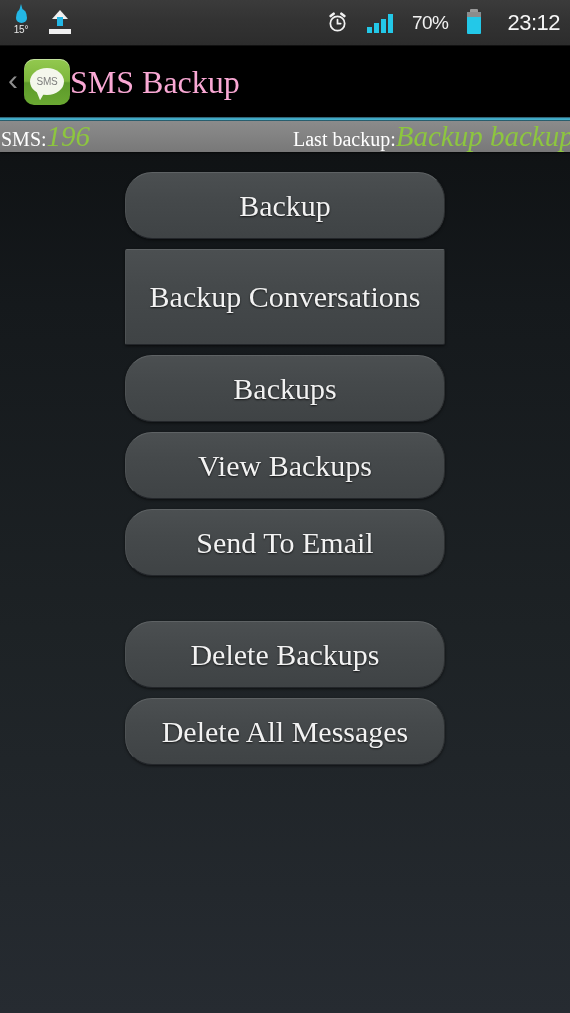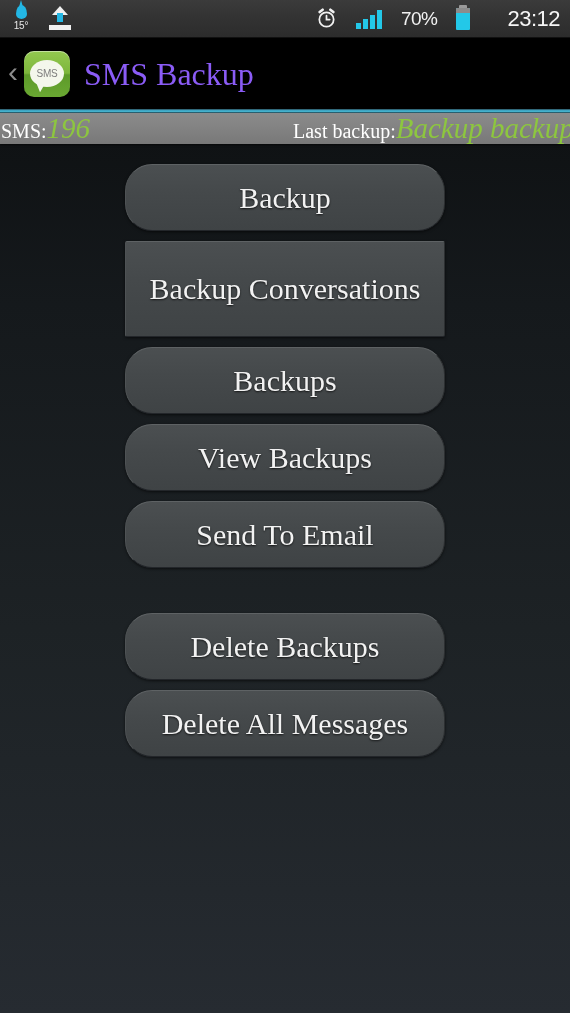--- a/index.html
+++ b/index.html
@@ -14,21 +14,21 @@
     position: relative;
     width: 570px;
     height: 1013px;
     overflow: hidden;
     background: linear-gradient(180deg, #0a0c0d 0%, #15191c 30%, #1d2225 62%, #23282d 88%, #262b31 100%);
   }
 
   
   .status-bar {
     position: relative;
-    height: 38px;
+    height: 46px;
     background: linear-gradient(180deg, #3b3b3b 0%, #333333 45%, #2c2c2c 100%);
     display: flex;
     box-sizing: border-box;
     padding: 0 10px 0 8px;
     border-bottom: 1px solid #111;
   }
   .status-left {
     display: flex;
     align-items: center;
     gap: 14px;
@@ -158,21 +158,21 @@
     width: 100%;
     height: 5px;
     background: #8c8c8c;
     border-radius: 1px 1px 0 0;
   }
   .clock-text {
     font-family: "Liberation Sans", sans-serif;
     font-size: 22px;
     color: #f5f5f5;
     letter-spacing: -0.5px;
-    margin-left: 18px;
+    margin-left: 7px;
   }
 
   
   .title-bar {
     position: relative;
     height: 71px;
     background: #000000;
     display: flex;
     align-items: center;
     padding-left: 4px;
@@ -227,22 +227,22 @@
   .bubble span {
     font-family: "Liberation Sans", sans-serif;
     font-weight: normal;
     font-size: 10px;
     color: #7d7d7d;
     letter-spacing: -0.3px;
   }
   .app-title {
     font-family: "Liberation Serif", "DejaVu Serif", serif;
     font-size: 32px;
-    color: #8b5cf6;
-    margin-left: 14px;
+    color: #f9a8d4;
+    margin-left: 0;
     text-shadow: 0 1px 2px rgba(0,0,0,0.9);
     line-height: 1;
   }
   .teal-rule {
     height: 4px;
     background: linear-gradient(180deg, #2a4a55 0%, #3fa6c4 38%, #46b4cf 62%, #1d3c47 100%);
   }
 
   
   .info-bar {

